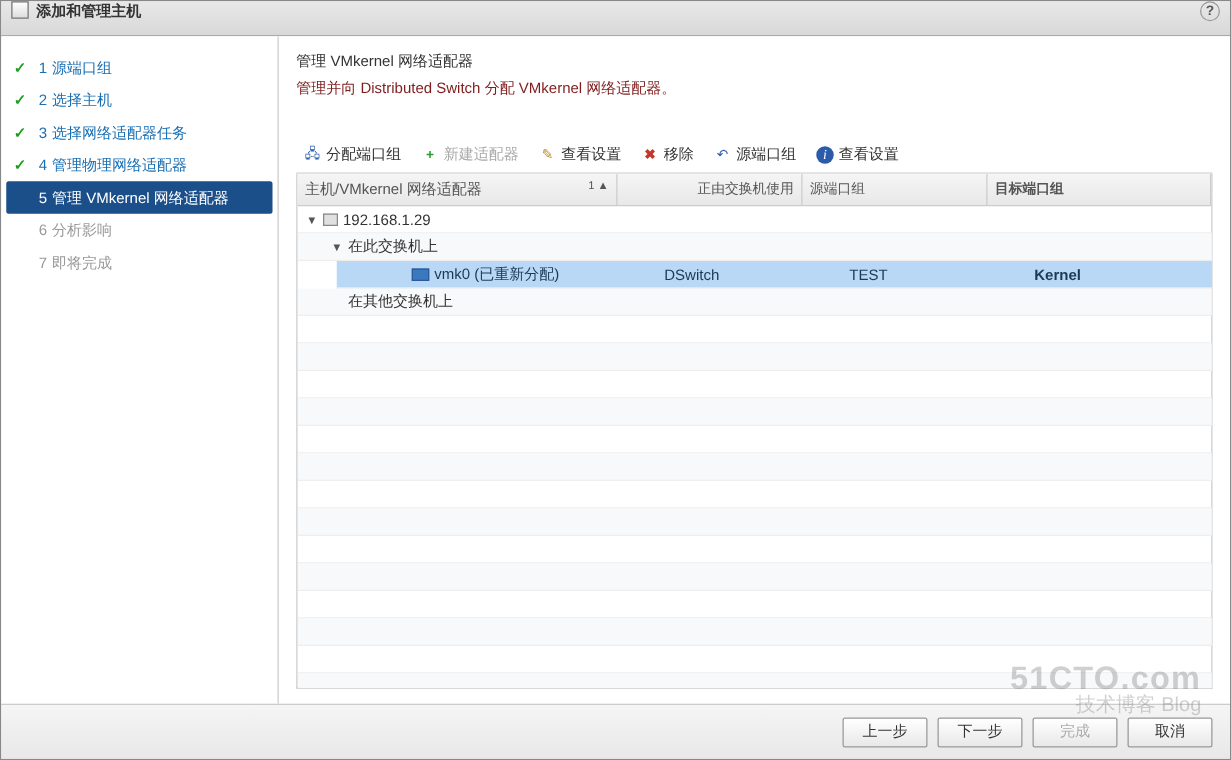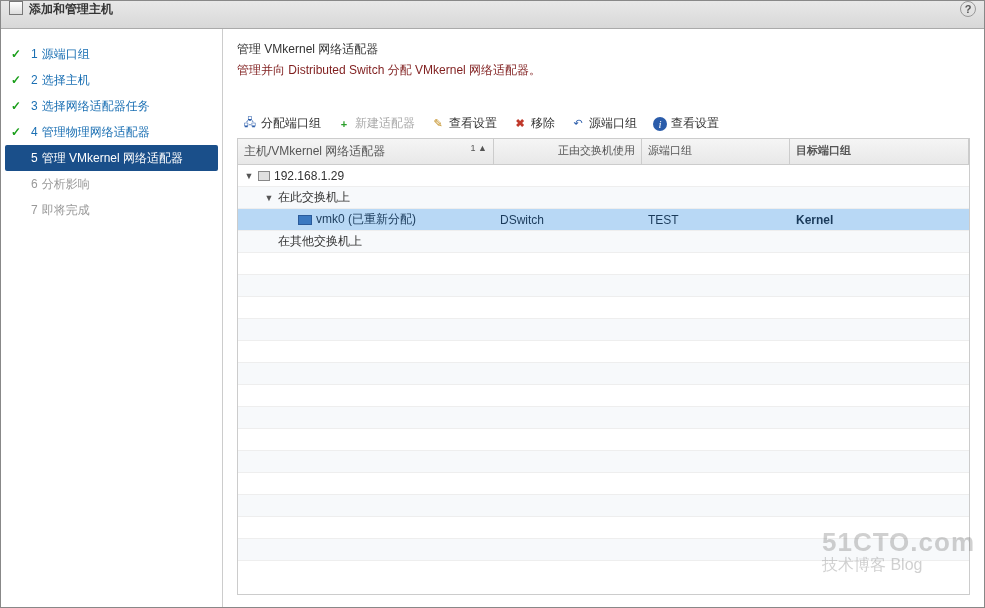--- a/index.html
+++ b/index.html
@@ -46,28 +46,28 @@
 .col2 { width: 148px; text-align: right; }
 .col3 { width: 148px; }
 .col4 { flex: 1; font-weight: bold; }
 .gbody { flex: 1; overflow: auto; }
 .grow { display: flex; height: 22px; align-items: center; border-bottom: 1px solid #eee; }
 .grow:nth-child(even) { background: #f7f9fb; }
 .gc { padding: 0 6px; overflow: hidden; white-space: nowrap; text-overflow: ellipsis; color: #333; display: flex; align-items: center; gap: 4px; }
 .tree-toggle { width: 10px; display: inline-flex; justify-content: center; color: #555; font-size: 9px; cursor: pointer; }
 .host-icon { width: 12px; height: 10px; background: #e0e0e0; border: 1px solid #888; display: inline-block; }
 .nic-icon { width: 14px; height: 10px; background: #3a78c0; display: inline-block; border: 1px solid #2a5a9a; }
-.grow.selected { background: #b8d8f5 !important; }
+.grow.selected { background: #b8d8f5 !important; margin-left: 31px; }
 .grow.selected .gc { color: #1a3a5a; }
 
 .footer { height: 44px; border-top: 1px solid #ccc; background: linear-gradient(#f5f5f5,#e8e8e8); display: flex; align-items: center; justify-content: flex-end; padding: 0 14px; gap: 8px; }
 .fbtn { min-width: 68px; height: 24px; border: 1px solid #999; background: linear-gradient(#fff,#e8e8e8); border-radius: 2px; cursor: pointer; color: #333; }
 .fbtn:disabled { color: #aaa; cursor: default; }
 
-.watermark { position: absolute; right: 10px; bottom: 34px; color: rgba(120,120,120,0.35); font-family: Arial; pointer-events: none; line-height: 1.1; }
+.watermark { position: absolute; right: 24px; bottom: 34px; color: rgba(120,120,120,0.35); font-family: Arial; text-align: right; pointer-events: none; line-height: 1.1; }
 .watermark .l1 { font-size: 26px; font-weight: bold; letter-spacing: 1px; }
 .watermark .l2 { font-size: 16px; }
 </style>
 </head>
 <body>
 
 <div class="dialog">
   <div class="titlebar">
     <span class="ticon"></span>
     <span>添加和管理主机</span>
@@ -275,18 +275,24 @@
               <div class="gc col1"></div>
               <div class="gc col2"></div>
               <div class="gc col3"></div>
               <div class="gc col4"></div>
             </div>
           </div>
       </div>
     </div>
   </div>
 
+  <div class="footer">
+    <button class="fbtn">上一步</button>
+    <button class="fbtn">下一步</button>
+    <button class="fbtn" disabled="">完成</button>
+    <button class="fbtn">取消</button>
+  </div>
 </div>
 
 <div class="watermark">
   <div class="l1">51CTO.com</div>
   <div class="l2">技术博客  Blog</div>
 </div>
 
 </body></html>

